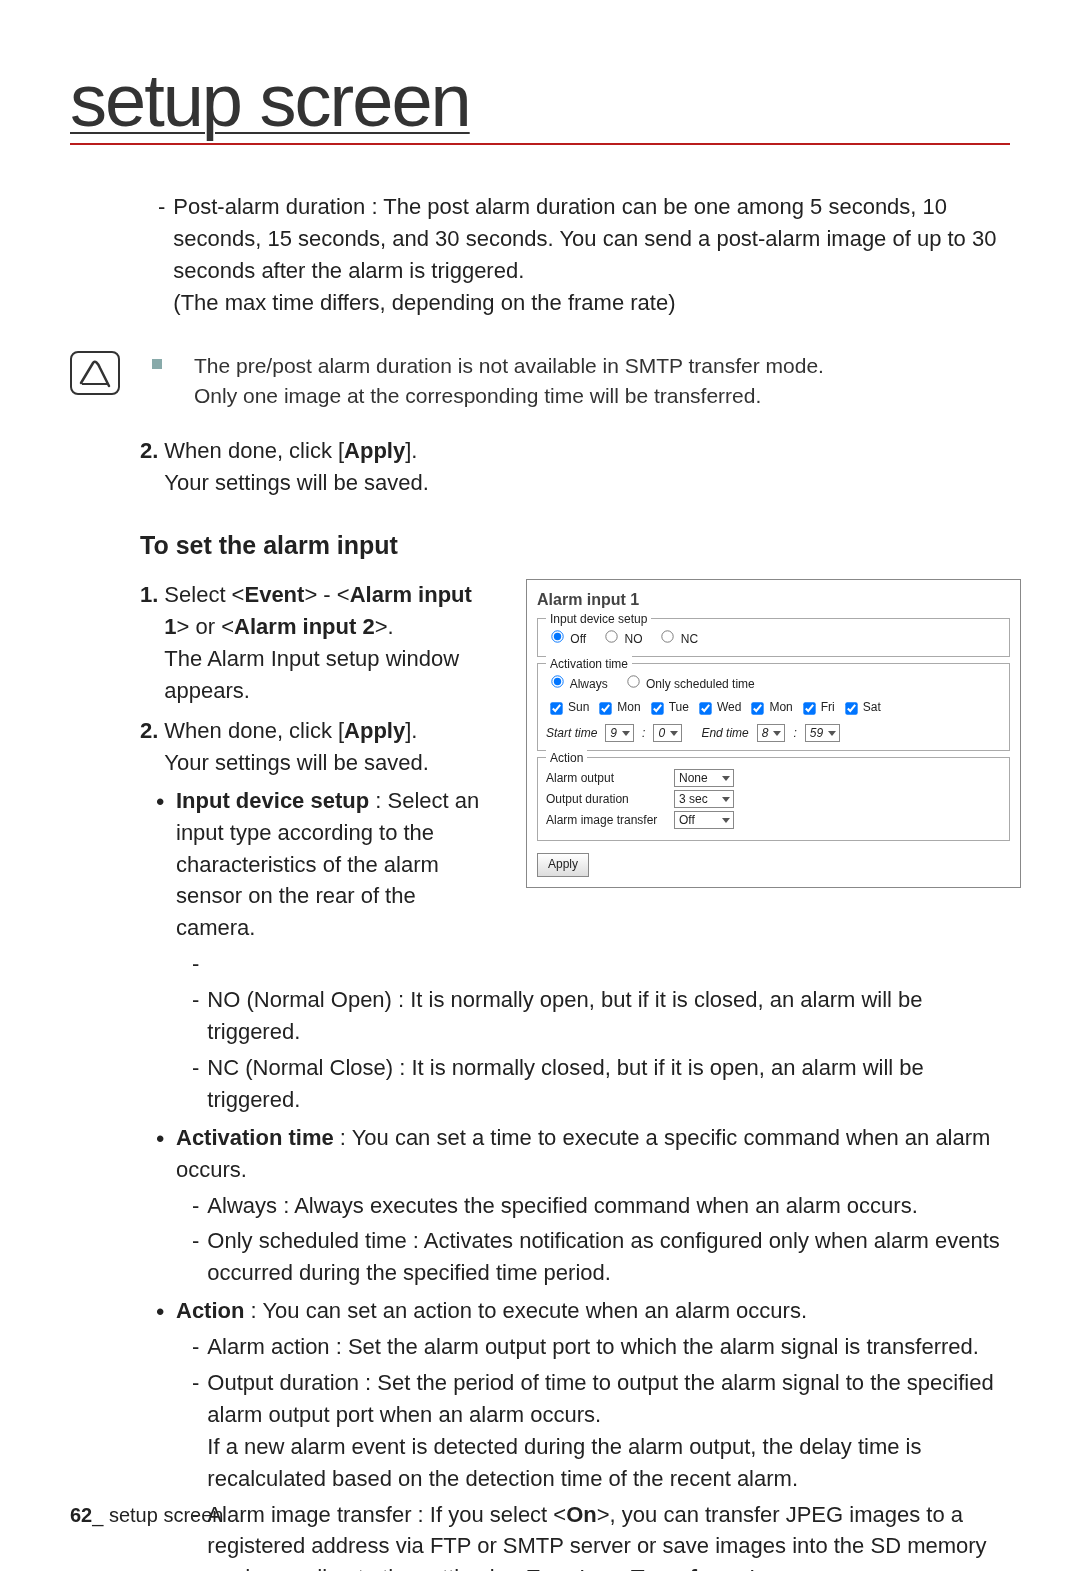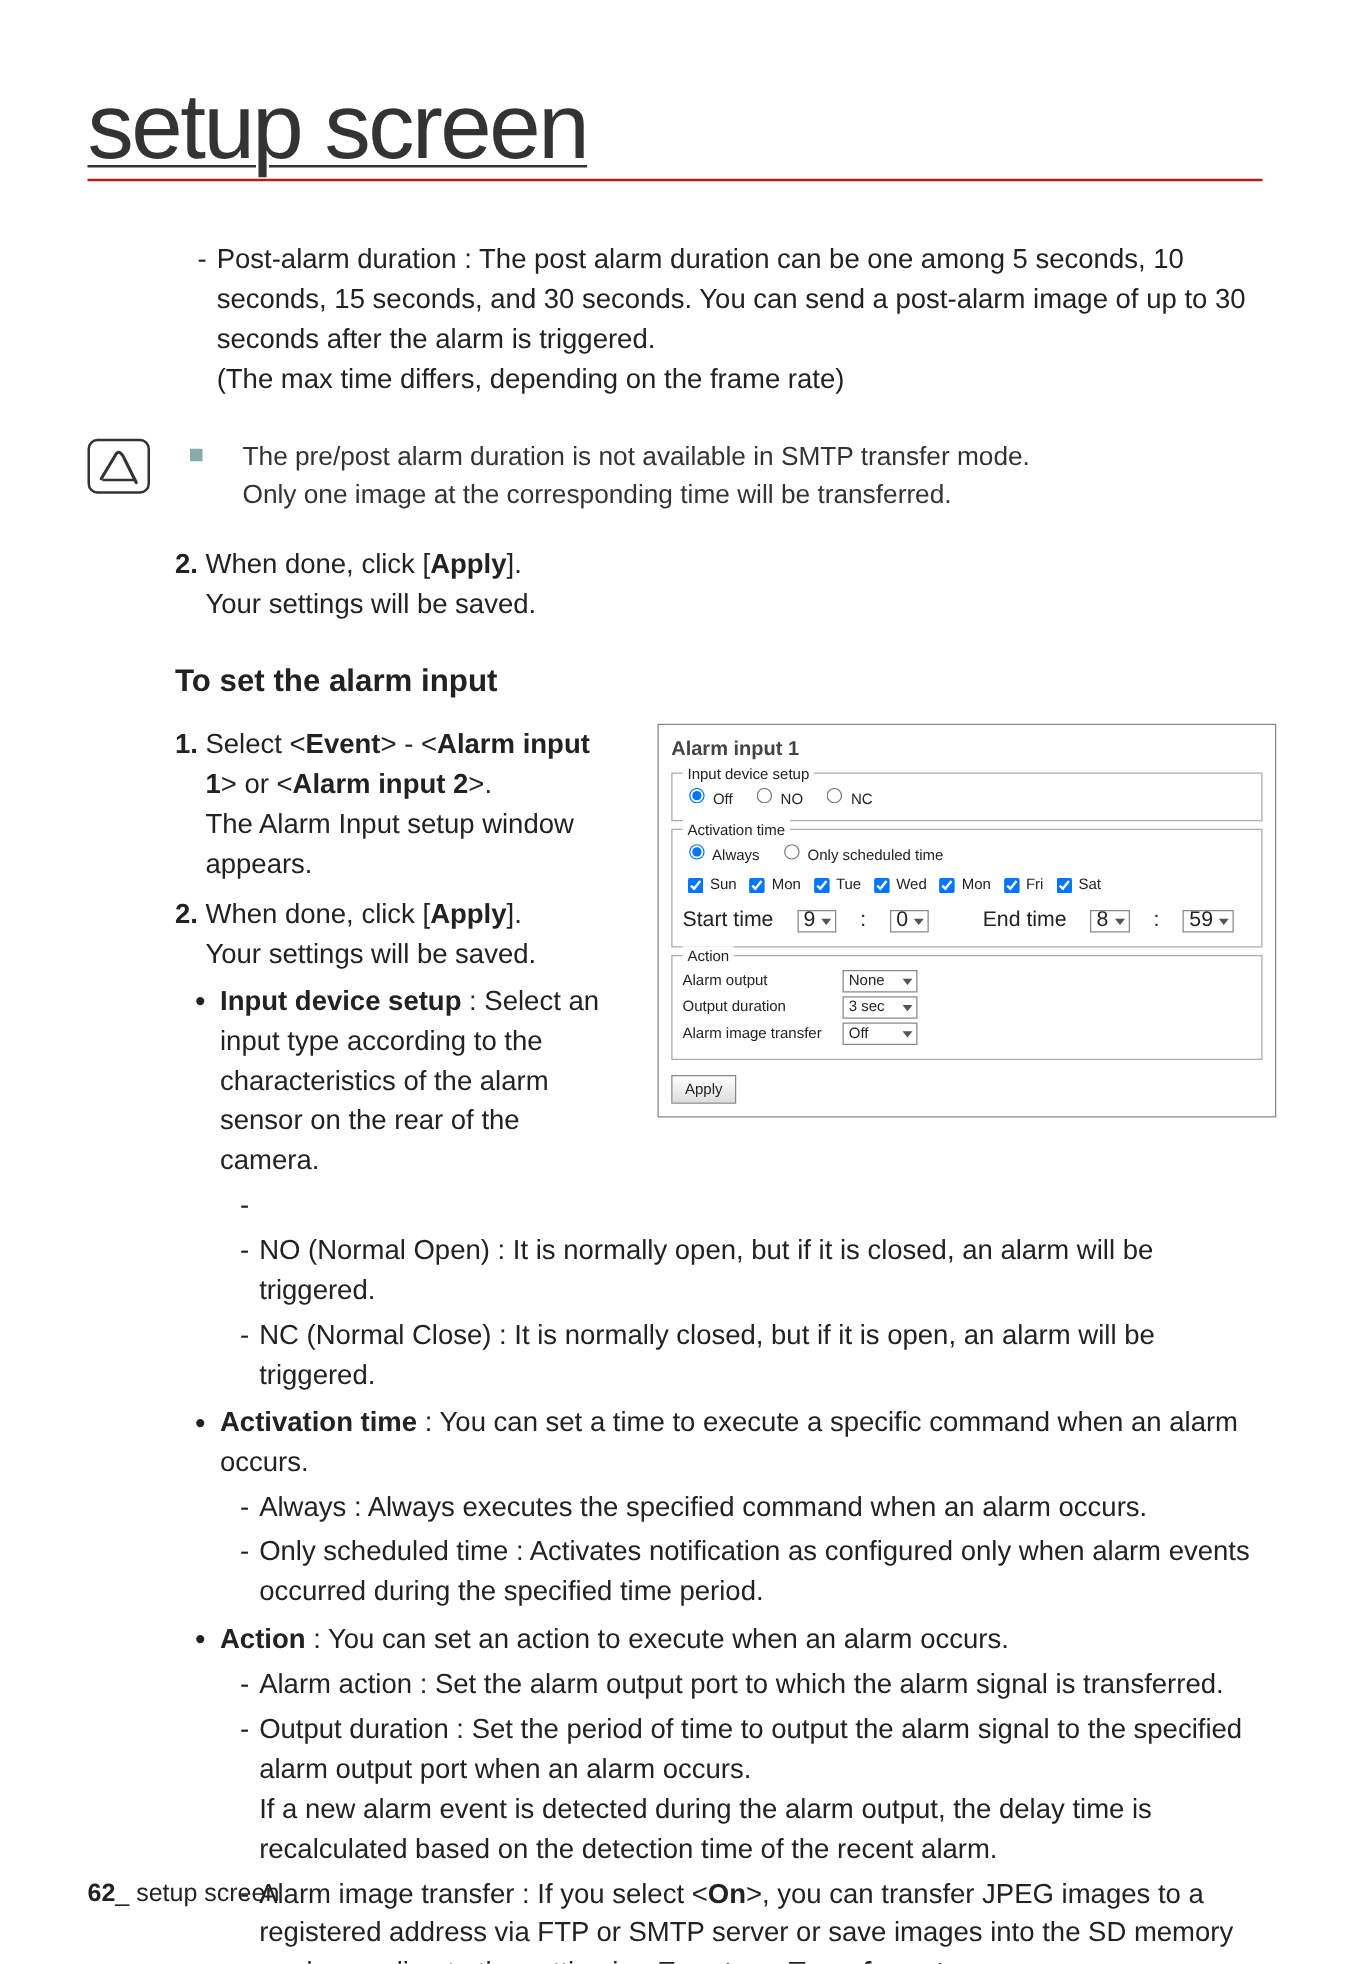--- a/index.html
+++ b/index.html
@@ -31,21 +31,21 @@
   .footer .pg { font-weight: 700; text-align: right; }
   
   .panel { border: 1px solid #888; background: #fff; font-size: 12px; color: #222; padding: 8px 10px 10px 10px; width: 495px; }
   .panel-title { font-weight: 700; font-size: 16px; color: #444; margin-bottom: 6px; }
   .fieldset { border: 1px solid #aaa; padding: 8px 8px; margin-bottom: 6px; position: relative; }
   .legend { position: absolute; top: -8px; left: 8px; background: #fff; padding: 0 4px; font-size: 12px; }
   .radio-row { display: flex; gap: 14px; align-items: center; }
   .radio, .check { transform: scale(0.95); }
   .day-row { display: flex; gap: 6px; flex-wrap: wrap; margin: 6px 0; align-items: center; }
   .day { display: flex; gap: 2px; }
-  .time-row { display: flex; gap: 19px; align-items: center; font-size: 17px; }
+  .time-row { display: flex; gap: 8px; align-items: center; font-size: 12px; font-style: italic; }
   .selbox { border: 1px solid #888; background: #fff; height: 18px; padding: 0 16px 0 4px; position: relative; display: inline-flex; align-items: center; min-width: 28px; }
   .selbox::after { content: ""; position: absolute; right: 3px; top: 6px; border-left: 4px solid transparent; border-right: 4px solid transparent; border-top: 5px solid #555; }
   .action-row { display: flex; align-items: center; gap: 8px; margin: 3px 0; }
   .action-row .lbl { width: 120px; }
   .apply-btn { border: 1px solid #888; background: linear-gradient(#fff,#ddd); padding: 2px 10px; font-size: 12px; margin-top: 6px; display: inline-block; }
 </style>
 </head>
 <body>
 
 <div class="page">

